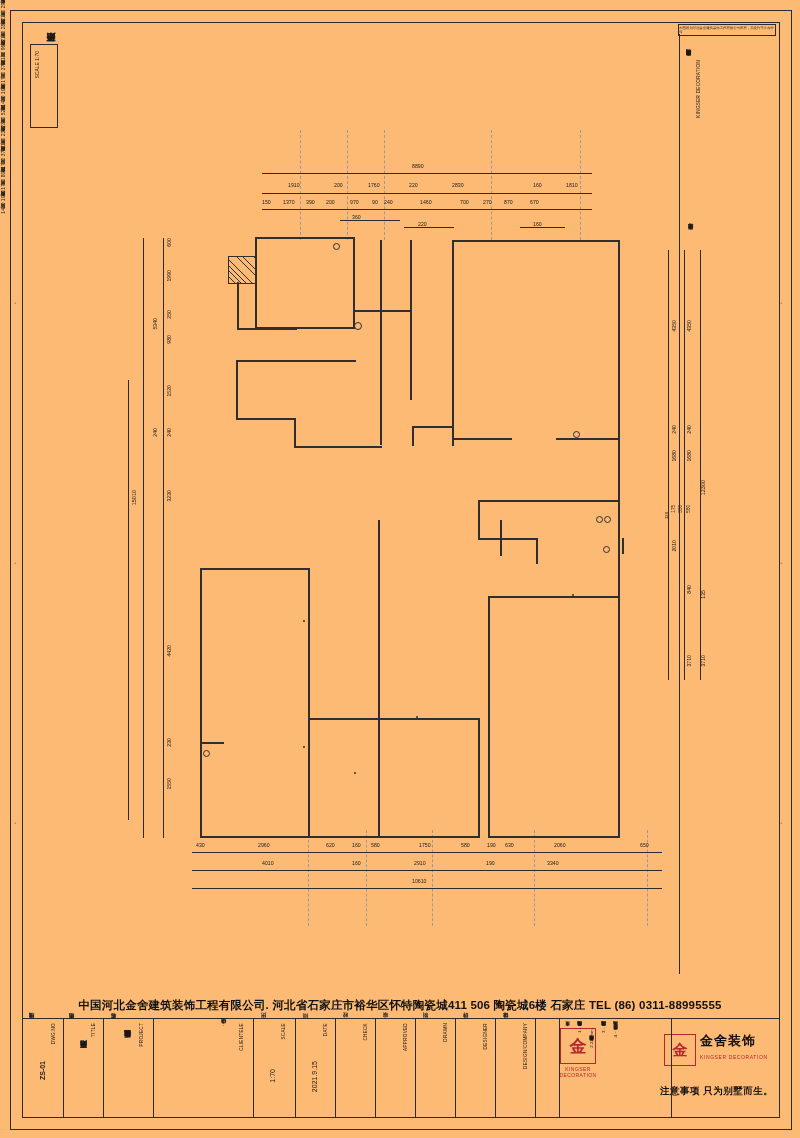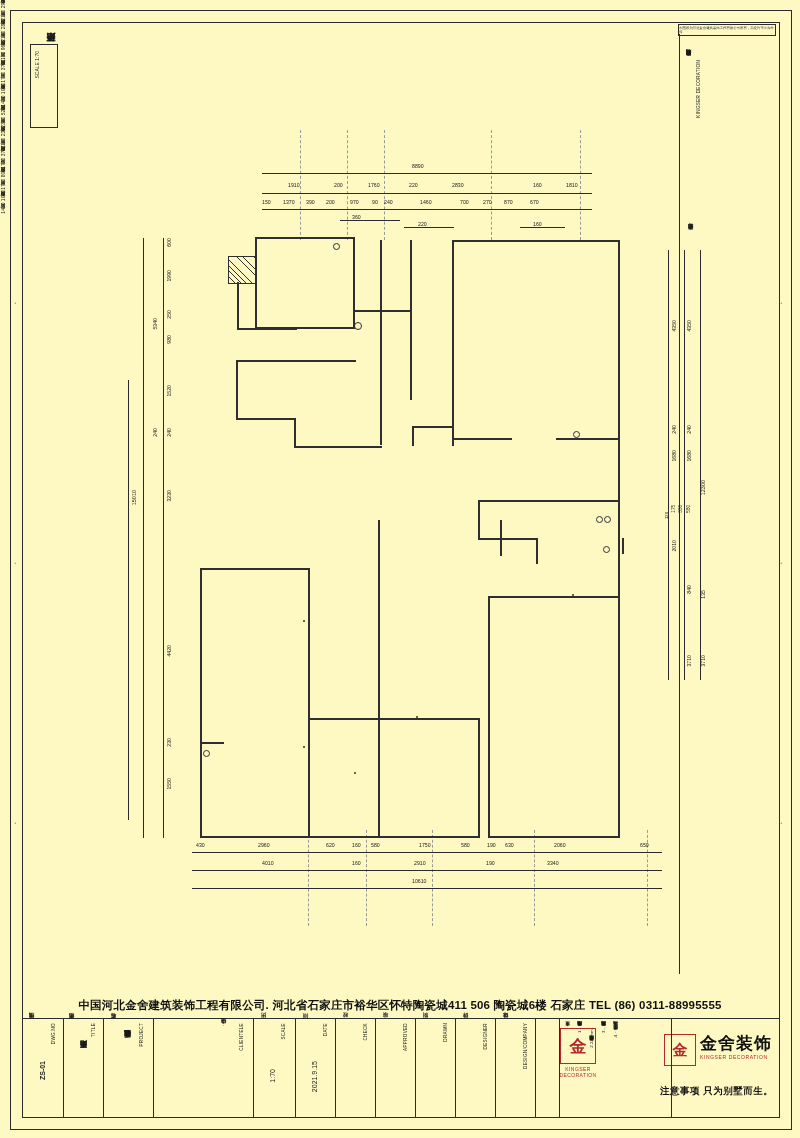--- a/index.html
+++ b/index.html
@@ -1,17 +1,17 @@
 <!DOCTYPE html>
 <html><head>
 <meta charset="utf-8">
 <style>
   html,body{margin:0;padding:0;background:#ffffff;}
   body{width:800px;height:1138px;position:relative;font-family:"Liberation Sans",sans-serif;color:#1a1a1a;overflow:hidden;}
-  .sheet{position:absolute;left:0;top:0;width:800px;height:1138px;background:#fef9c3;}
+  .sheet{position:absolute;left:0;top:0;width:800px;height:1138px;background:#fdba74;}
   .frame-outer{position:absolute;left:10px;top:10px;width:780px;height:1118px;border:1px solid #2b2b2b;}
   .frame-inner{position:absolute;left:22px;top:22px;width:756px;height:1094px;border:1px solid #2b2b2b;}
   .dimtxt{position:absolute;font-size:5.2px;color:#222;white-space:nowrap;}
   .line{position:absolute;background:#2b2b2b;}
   .hline{height:1px;}
   .vline{width:1px;}
   .dash-v{position:absolute;width:0;border-left:1px dashed #9a9a9a;}
   .wall{position:absolute;background:#2f2f2f;}
   .title-left{position:absolute;left:30px;top:44px;width:26px;height:82px;border:1px solid #2b2b2b;}
   .note-top-right{position:absolute;right:24px;top:24px;width:96px;height:10px;border:1px solid #2b2b2b;font-size:3.4px;
@@ -233,21 +233,21 @@
   <div class="right-band">
     <div class="vlabel" style="position:absolute;left:4px;top:26px;font-size:5.5px;">河北金舍建筑装饰工程有限公司</div>
     <div class="vlabel-en" style="position:absolute;left:16px;top:26px;">KINGSER DECORATION</div>
     <div class="vlabel" style="position:absolute;left:6px;top:200px;font-size:5.5px;">金舍别墅设计中心</div>
   </div>
 
   <div class="logo-box" style="left:660px;top:1032px;width:118px;height:44px;">
     <div style="position:absolute;left:4px;top:2px;width:30px;height:30px;border:1.6px solid #b2292e;display:flex;align-items:center;justify-content:center;">
       <span style="color:#b2292e;font-size:15px;font-weight:bold;">金</span>
     </div>
-    <div style="position:absolute;left:40px;top:0px;font-size:17px;font-weight:bold;color:#111;letter-spacing:1px;">金舍装饰</div>
+    <div style="position:absolute;left:40px;top:0px;font-size:13px;font-weight:bold;color:#111;letter-spacing:1px;">金舍装饰</div>
     <div style="position:absolute;left:40px;top:22px;font-size:5px;color:#b2292e;letter-spacing:.6px;">KINGSER DECORATION</div>
   </div>
   <div class="slogan" style="position:absolute;left:660px;top:1085px;">注意事项 只为别墅而生。</div>
 
   <div style="position:absolute;left:560px;top:1028px;width:34px;height:34px;border:1.6px solid #b2292e;display:flex;align-items:center;justify-content:center;">
     <span style="color:#b2292e;font-size:17px;font-weight:bold;">金</span>
   </div>
   <div style="position:absolute;left:556px;top:1066px;font-size:5px;color:#b2292e;letter-spacing:.4px;text-align:center;width:44px;">KINGSER<br>DECORATION</div>
 
   <div class="tb">

